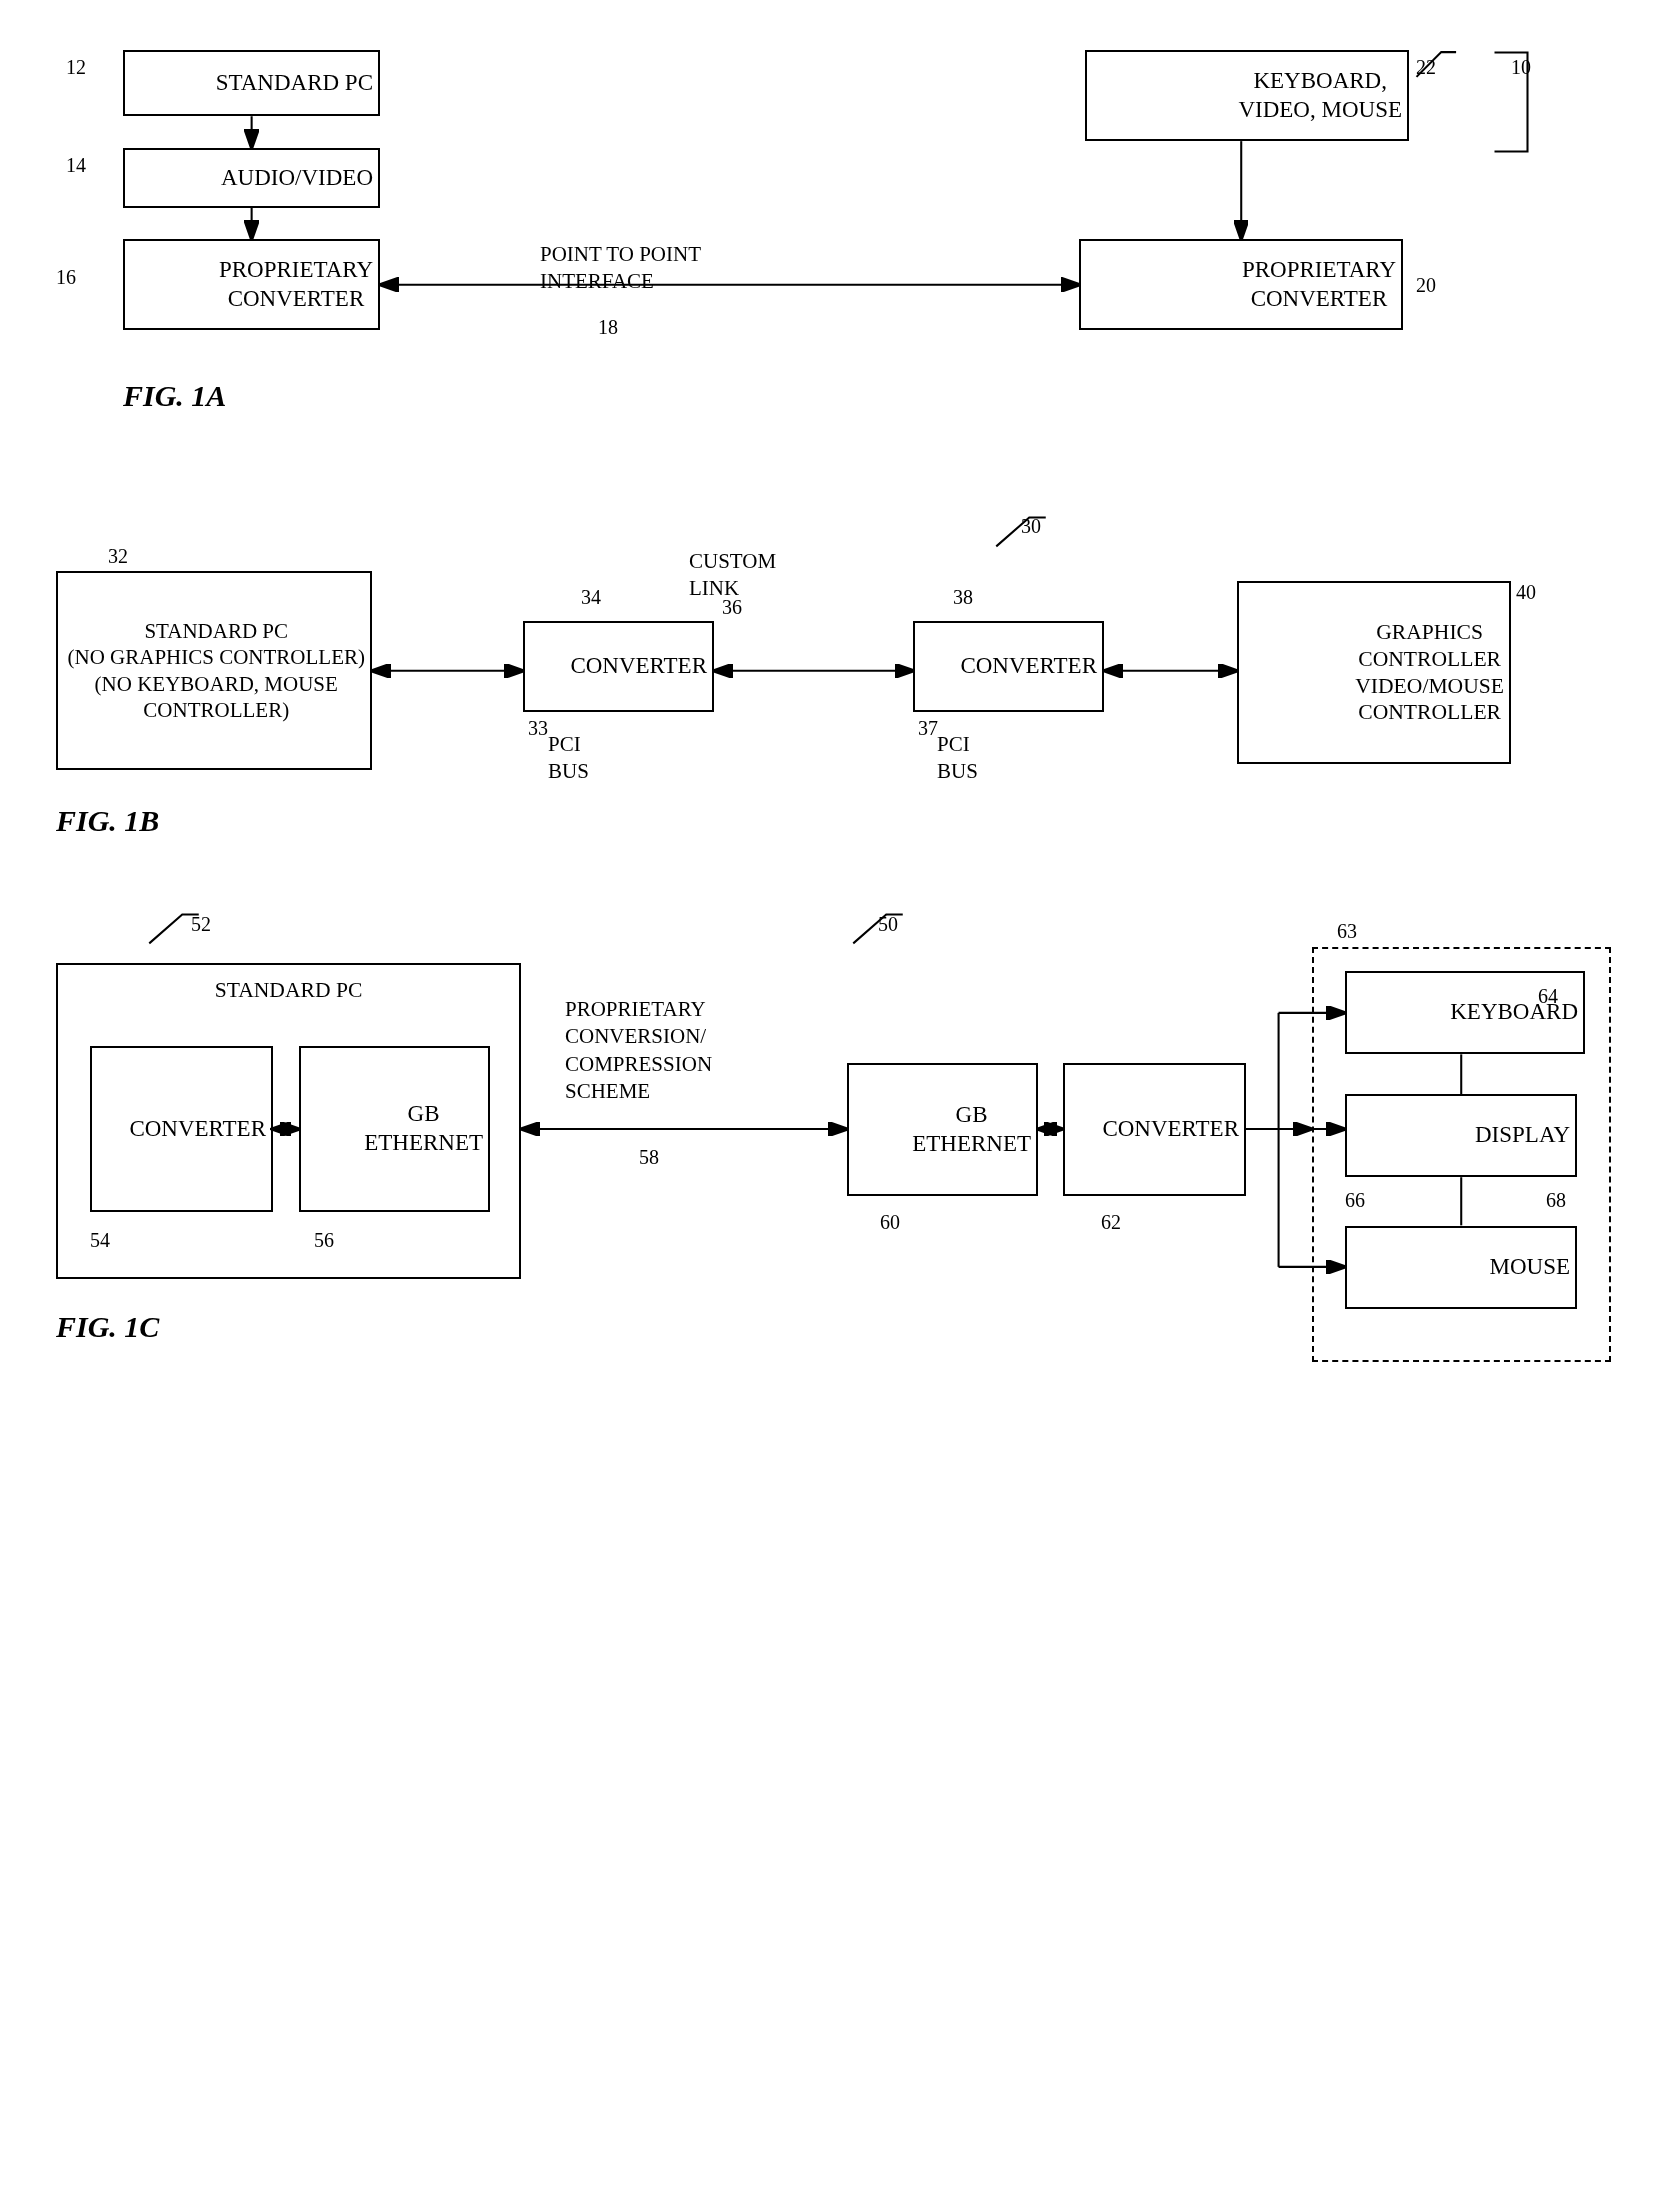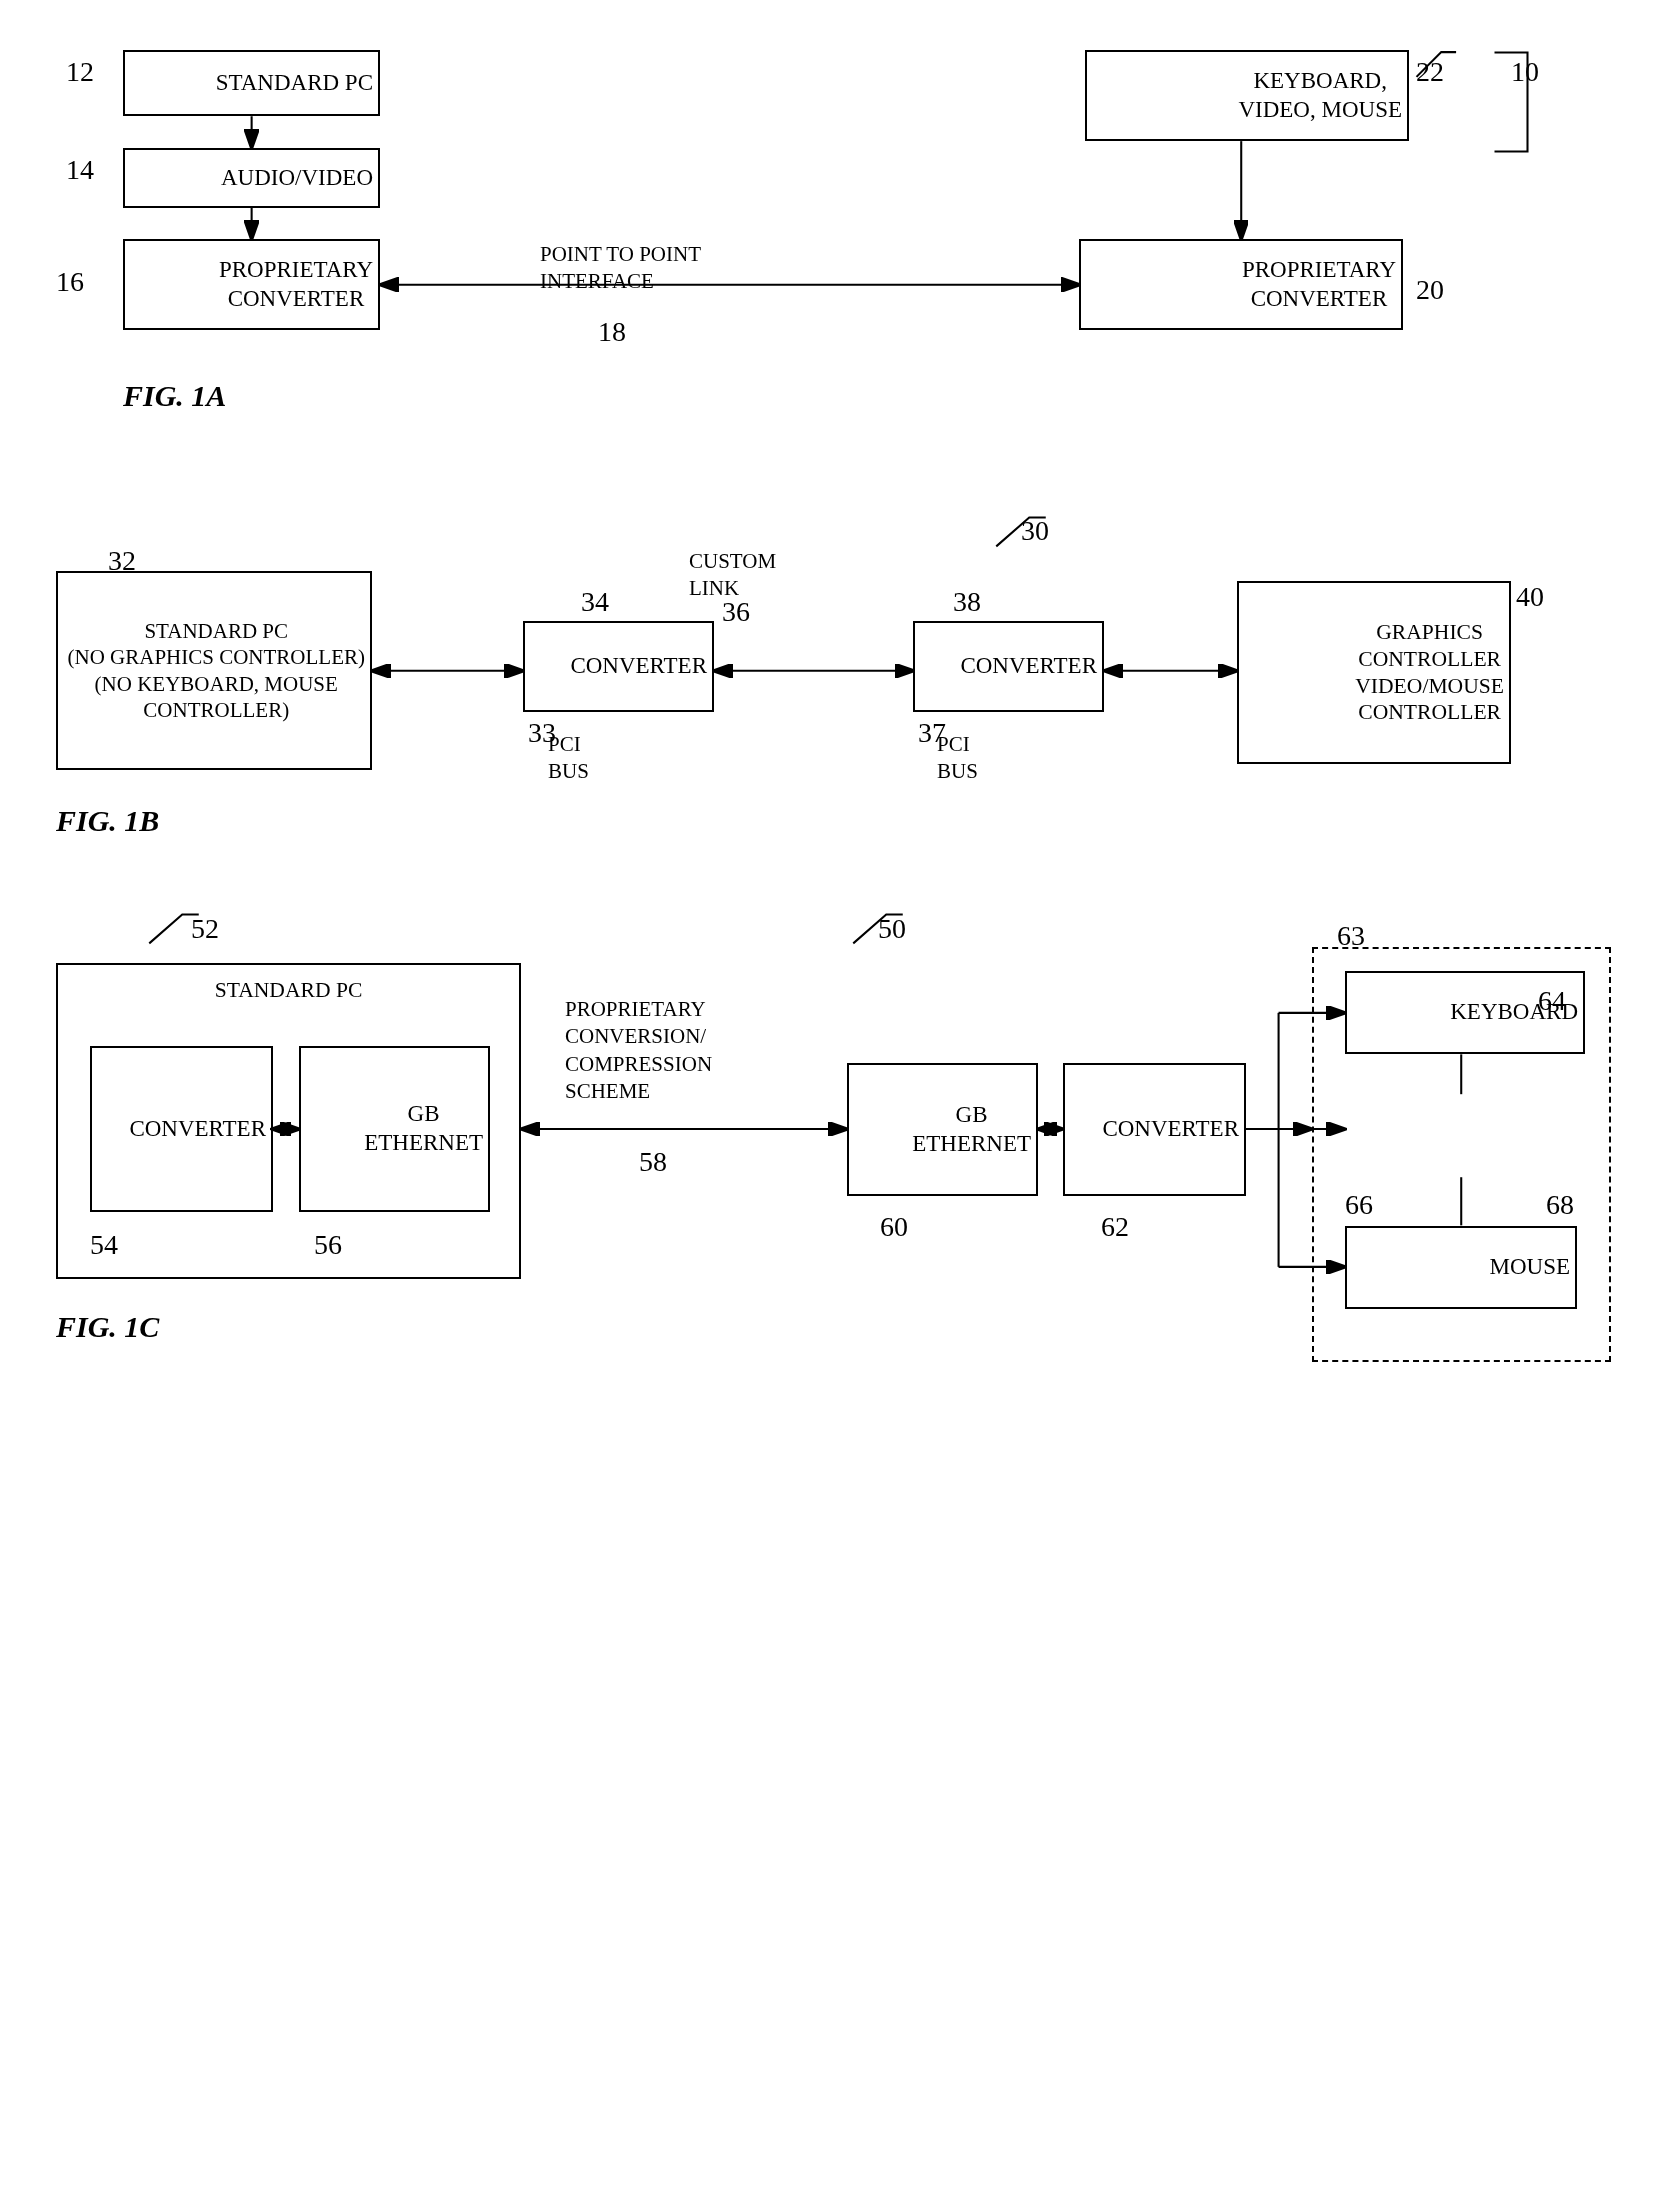--- a/index.html
+++ b/index.html
@@ -32,21 +32,21 @@
       background: #fff;
       padding: 5px;
     }
     .box-dashed {
       border: 2.1px dashed #000;
     }
 
     
     .ref-num {
       position: absolute;
-      font-size: 28px;
+      font-size: 20px;
       font-style: normal;
     }
     .fig-label {
       position: absolute;
       font-size: 30px;
       font-style: italic;
       font-weight: bold;
     }
 
     
@@ -194,20 +194,23 @@
 
   <div class="box box-dashed" style="left:1312px; top:947px; width:299px; height:415px;">
   </div>
   <span class="ref-num" style="left:1337px; top:920px;">63</span>
 
   <div class="box" style="left:1345px; top:971px; width:240px; height:83px;">
     <span>KEYBOARD</span>
   </div>
   <span class="ref-num" style="left:1538px; top:985px;">64</span>
 
+  <div class="box" style="left:1345px; top:1094px; width:232px; height:83px;">
+    <span>DISPLAY</span>
+  </div>
   <span class="ref-num" style="left:1345px; top:1189px;">66</span>
   <span class="ref-num" style="left:1546px; top:1189px;">68</span>
 
   <div class="box" style="left:1345px; top:1226px; width:232px; height:83px;">
     <span>MOUSE</span>
   </div>
 
   <div class="fig-label" style="left:56px; top:1310px;">
     <span>FIG. 1C</span>
   </div>

